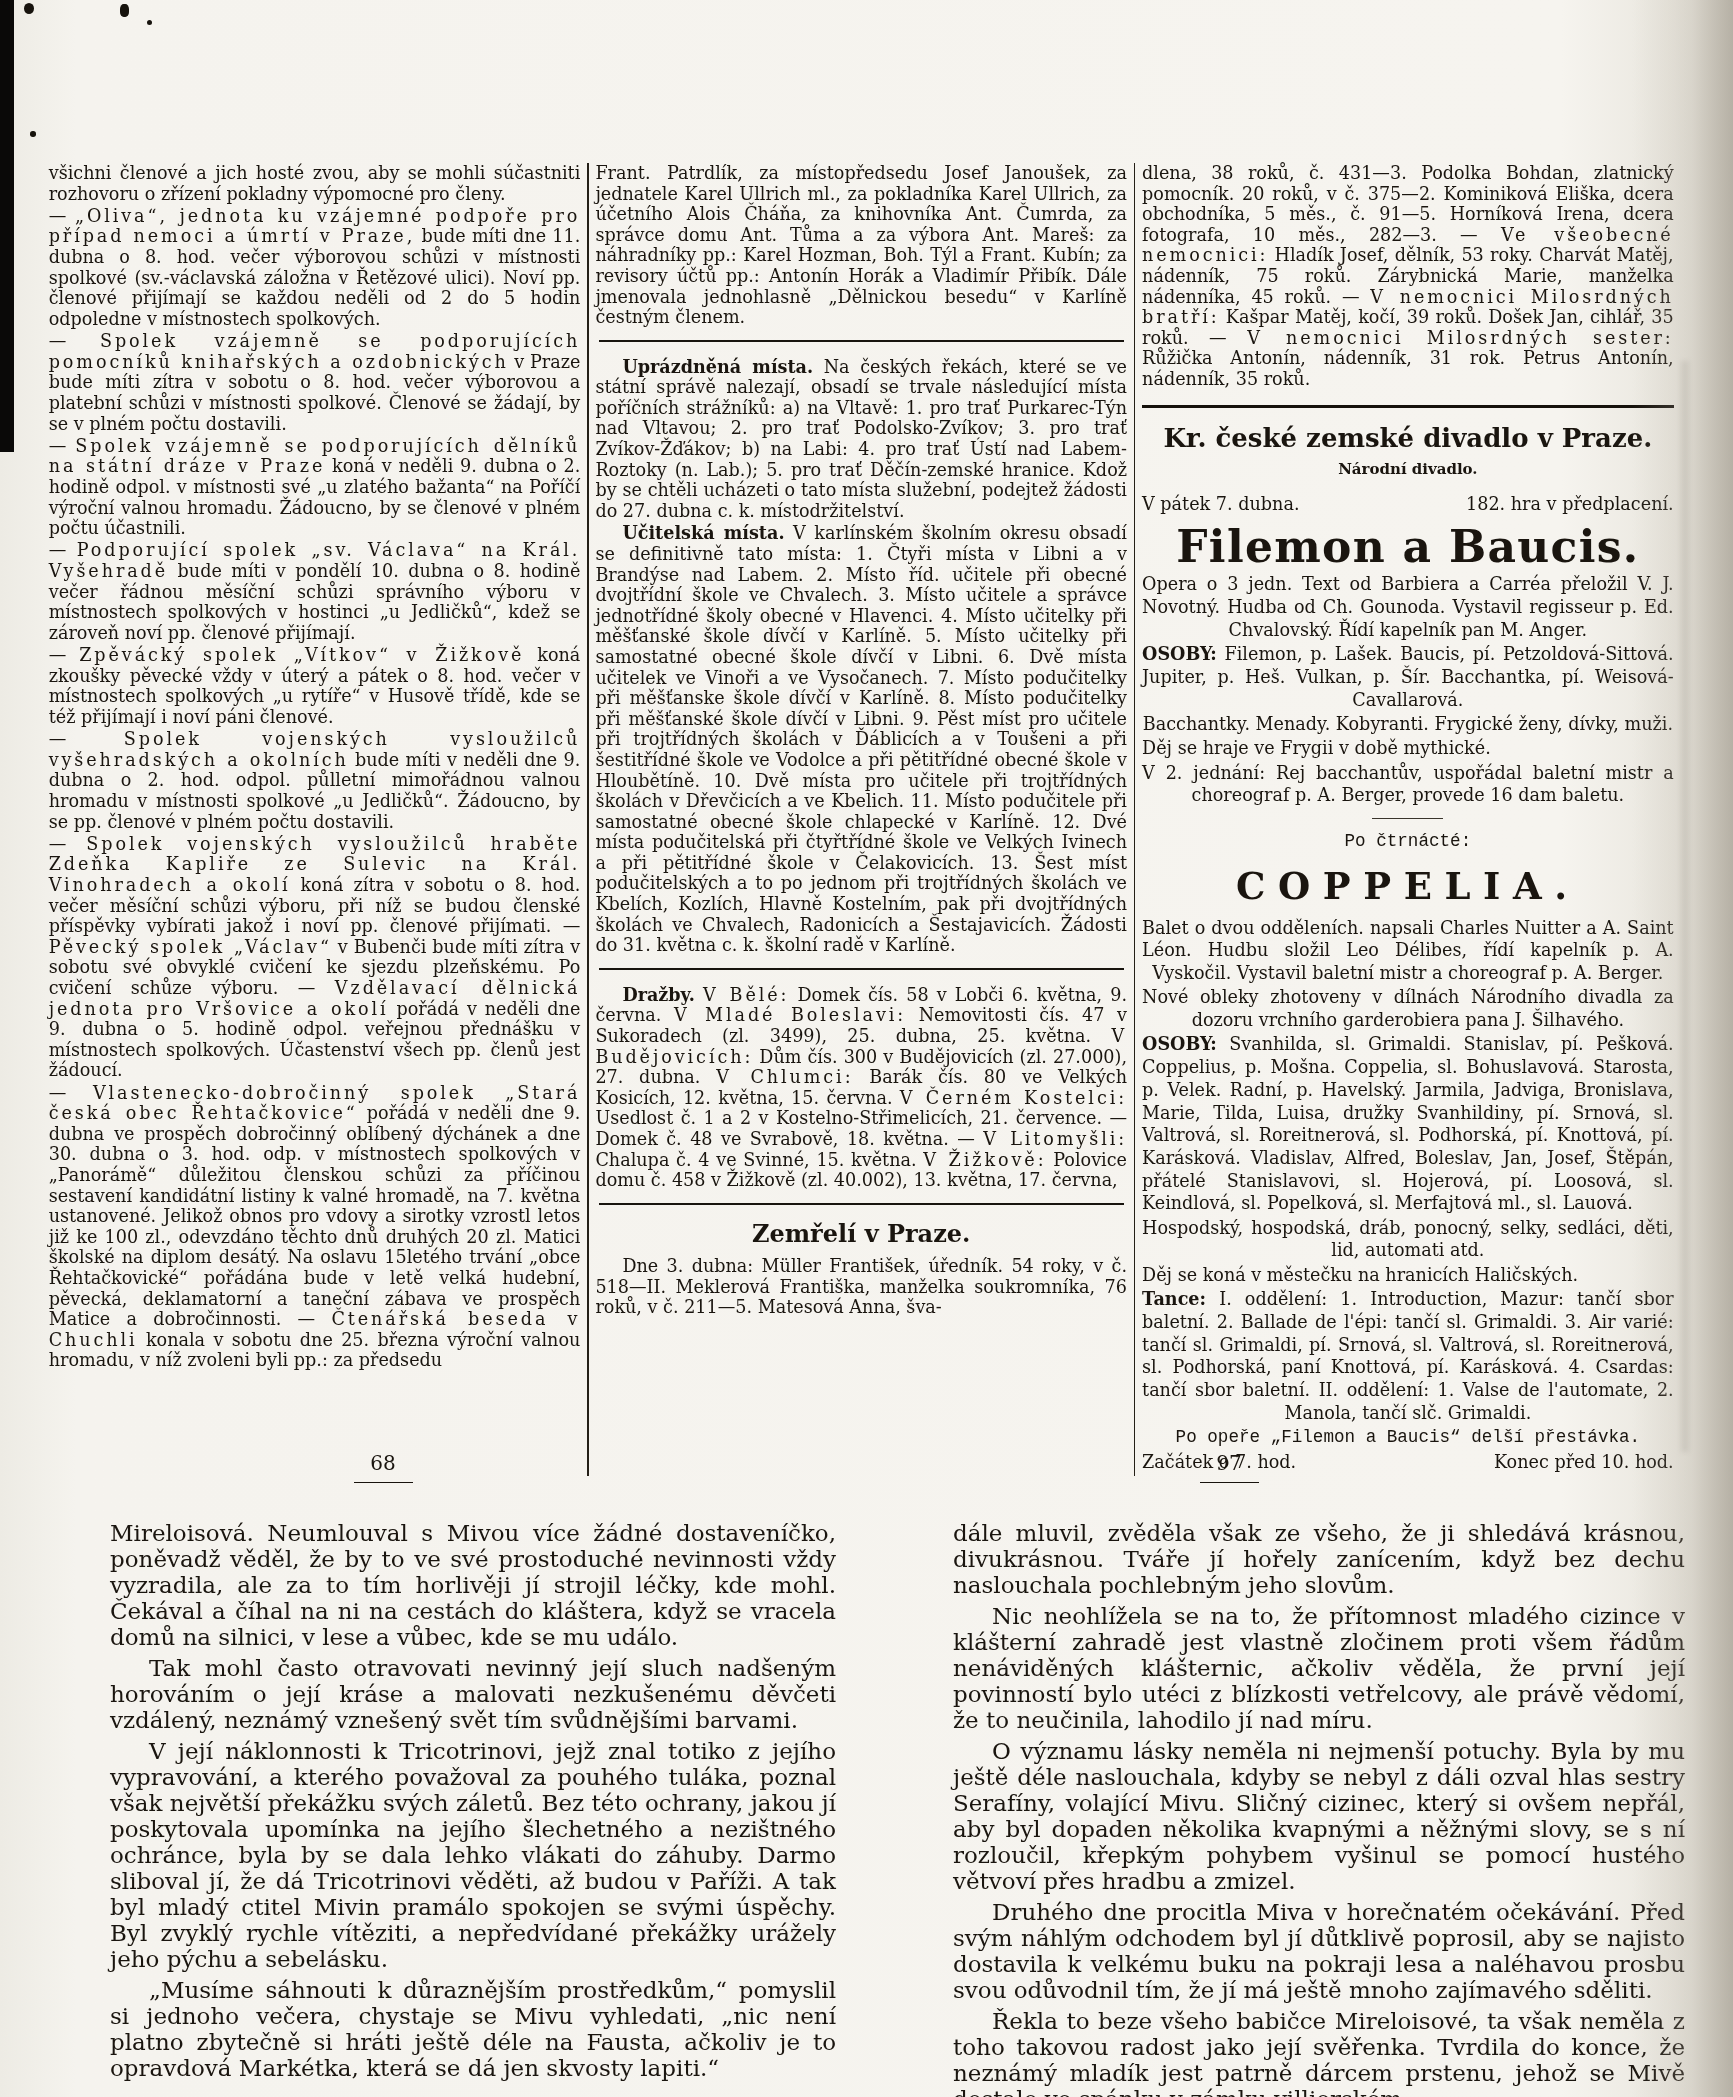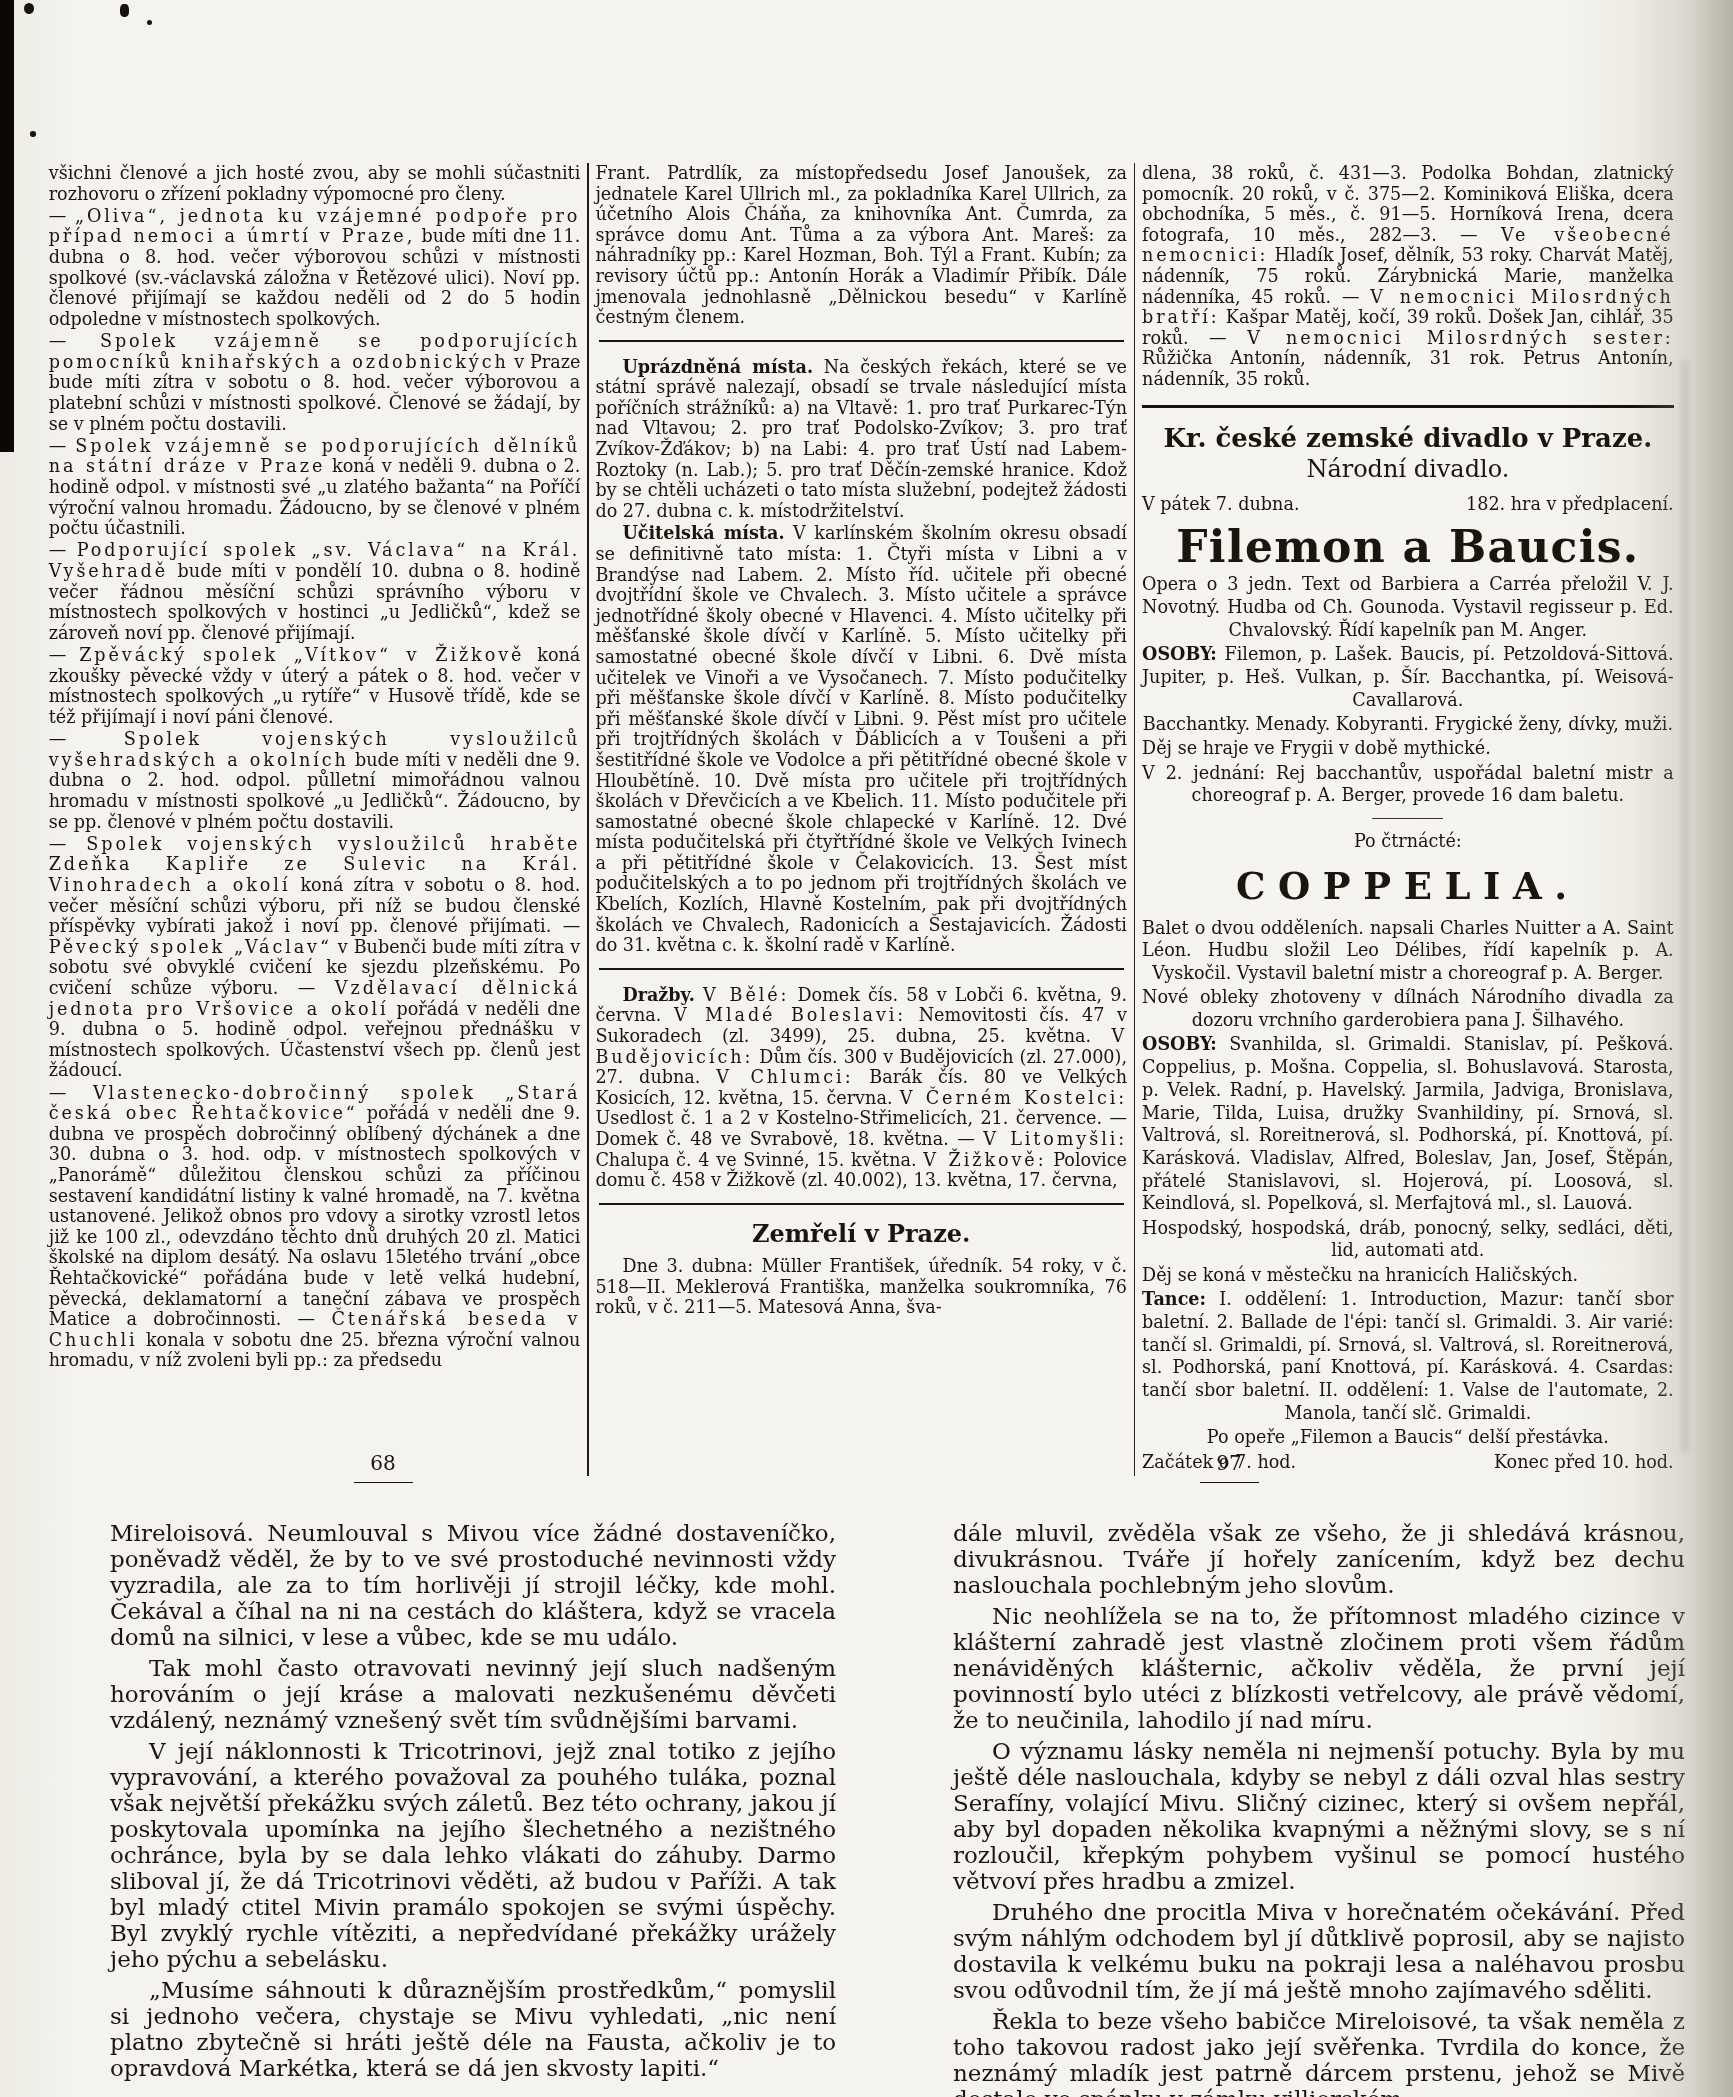--- a/index.html
+++ b/index.html
@@ -30,25 +30,25 @@
   .ind { text-indent:27px; }
   .mt { margin-top:2px; }
   .sp { letter-spacing:2.9px; }
   .b { font-weight:bold; }
   .clast { text-align-last:center; }
   .thr { line-height:22.7px; }
   .rule { border-top:2.1px solid #18140e; margin:12.6px 3.4px 14.3px; }
   .rule.thick { border-top:3.8px solid #15110b; margin:15px 0; }
   .rule-short { width:71px; border-top:1.7px solid #3a352c; margin:11px auto; }
   .h1 { font-weight:bold; font-size:26px; line-height:30px; text-align:center; white-space:nowrap; margin:12.6px 0 3.4px; }
-  .h2 { font-weight:normal; font-size:24px; line-height:26px; text-align:center; margin:0 0 11px; }
+  .h2 { font-weight:bold; font-size:15px; line-height:26px; text-align:center; margin:0 0 11px; }
   .h-center { font-weight:bold; font-size:24px; line-height:28px; text-align:center; margin:14.3px 0 8.4px; }
   .title { font-weight:bold; font-size:44px; line-height:40px; text-align:center; letter-spacing:1.3px; margin:11px 0 6.7px; }
   .title-sp { font-weight:bold; font-size:37px; line-height:42px; text-align:center; letter-spacing:12.6px; margin:12.6px 0 9.2px; }
-  .center { text-align:center; margin-bottom:1.7px; }
+  .center { text-align:center; margin-bottom:1.7px;font-family:Liberation Mono, monospace; }
   .split { display:flex; justify-content:space-between; margin-bottom:2.5px; }
   
   .bcol { position:absolute; top:1452px; width:726px; }
   .b-left { left:110px; }
   .b-right { left:953px; width:732px; }
   .pnwrap { position:relative; left:-90px; text-align:center; }
   .pagenum { font-size:20px; line-height:23.5px; }
   .pn-rule { width:59px; border-top:1.7px solid #18130d; margin:6.7px auto 0; }
   .btext { margin-top:37px; font-size:23px; line-height:26px; text-align:justify; }
   .bp { margin-bottom:5px; }

